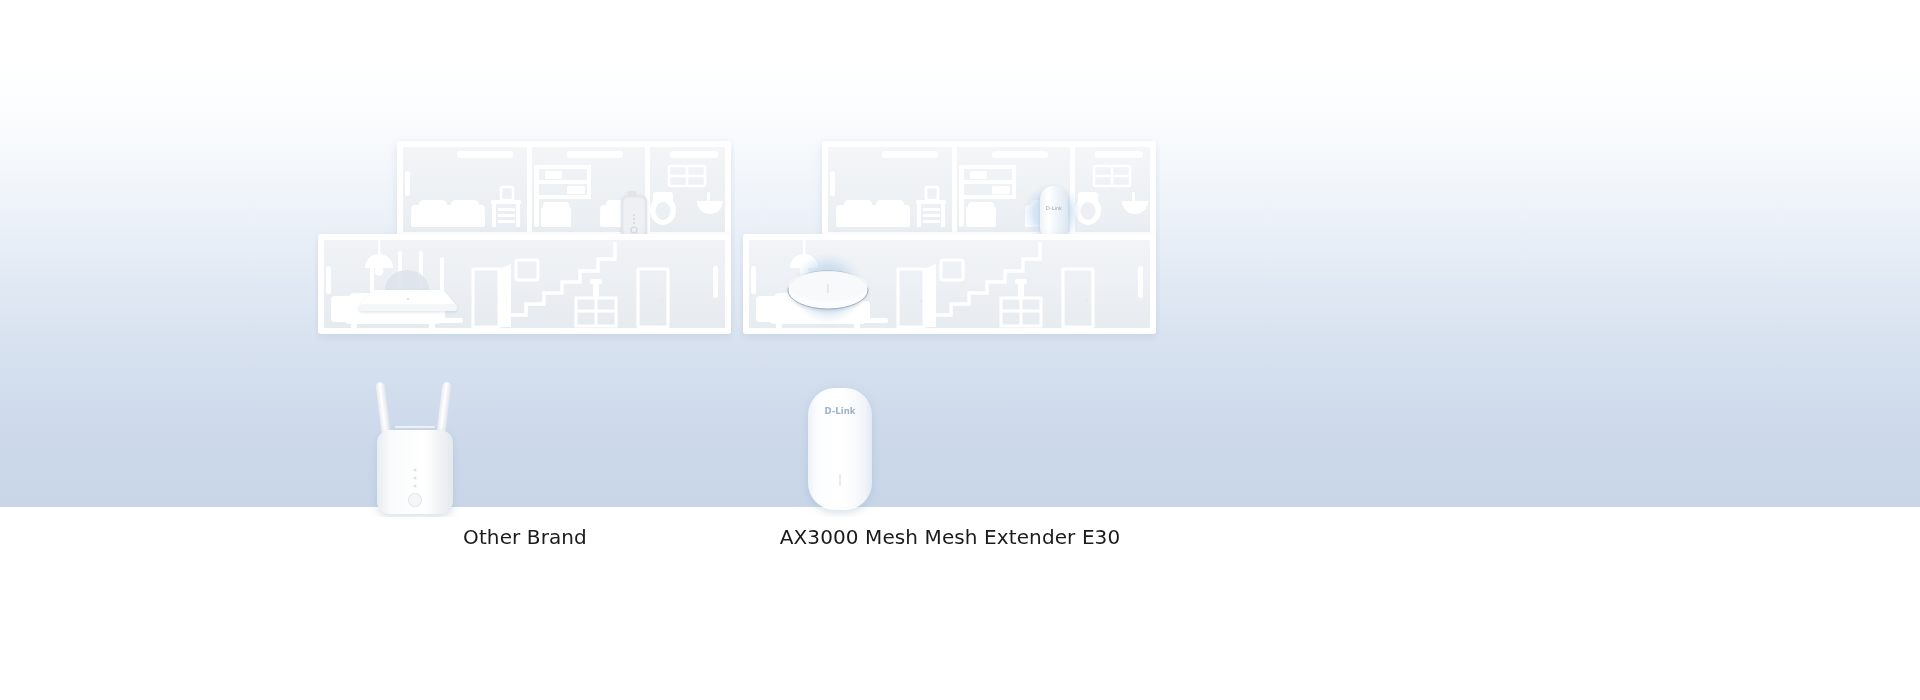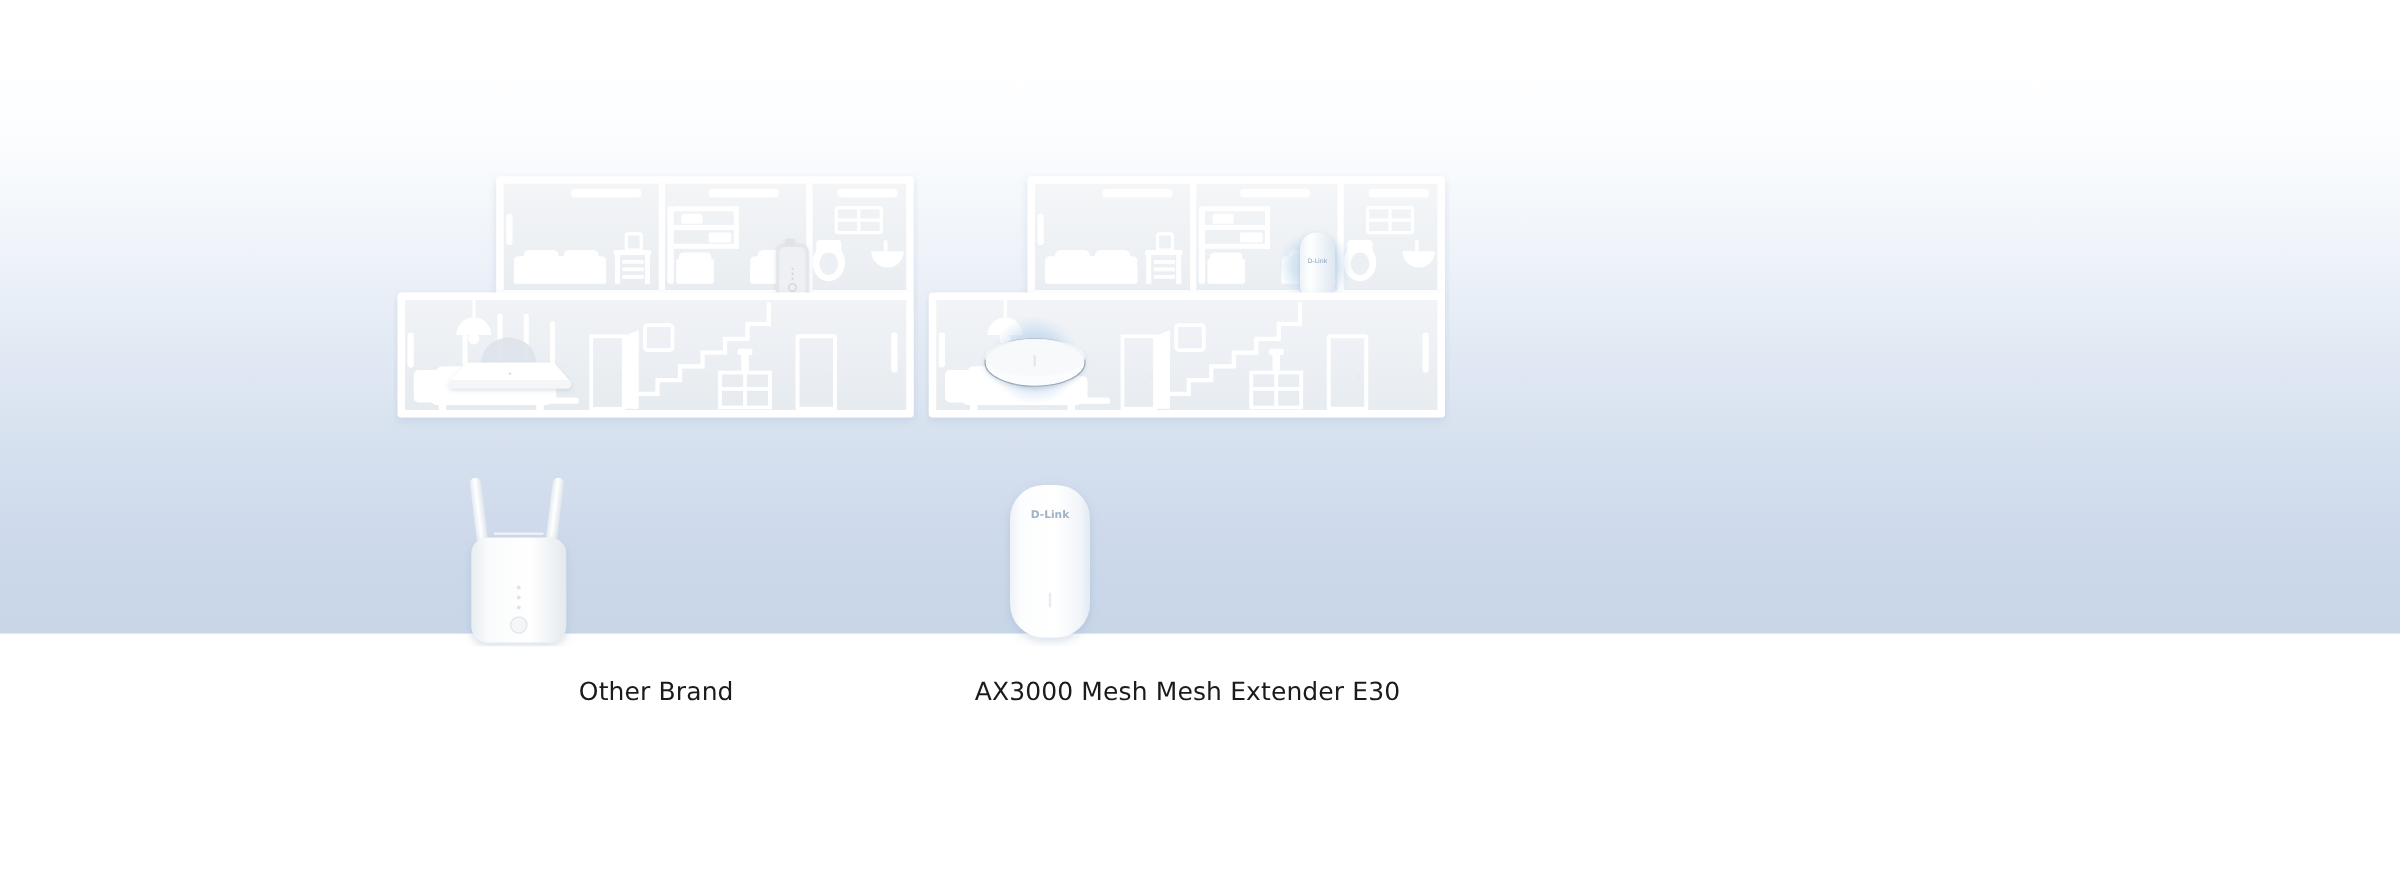--- a/index.html
+++ b/index.html
@@ -70,21 +70,21 @@
     top: 382px;
     left: 0;
     width: 200px;
     height: 135px;
   }
   .device-svg { display: block; width: 200px; height: 135px; }
 
   
   .caption {
     position: absolute;
-    top: 540px;
+    top: 524px;
     left: 0;
     width: 420px;
     text-align: center;
     font-size: 20px;
     line-height: 26px;
     color: #1b1b1b;
     letter-spacing: .1px;
     white-space: nowrap;
   }
 </style>

